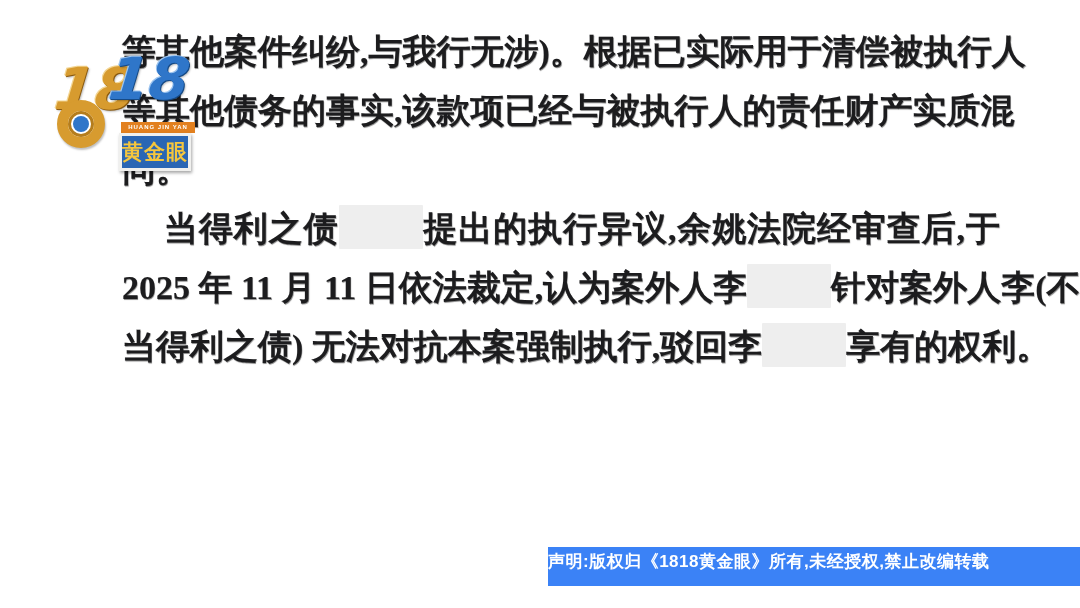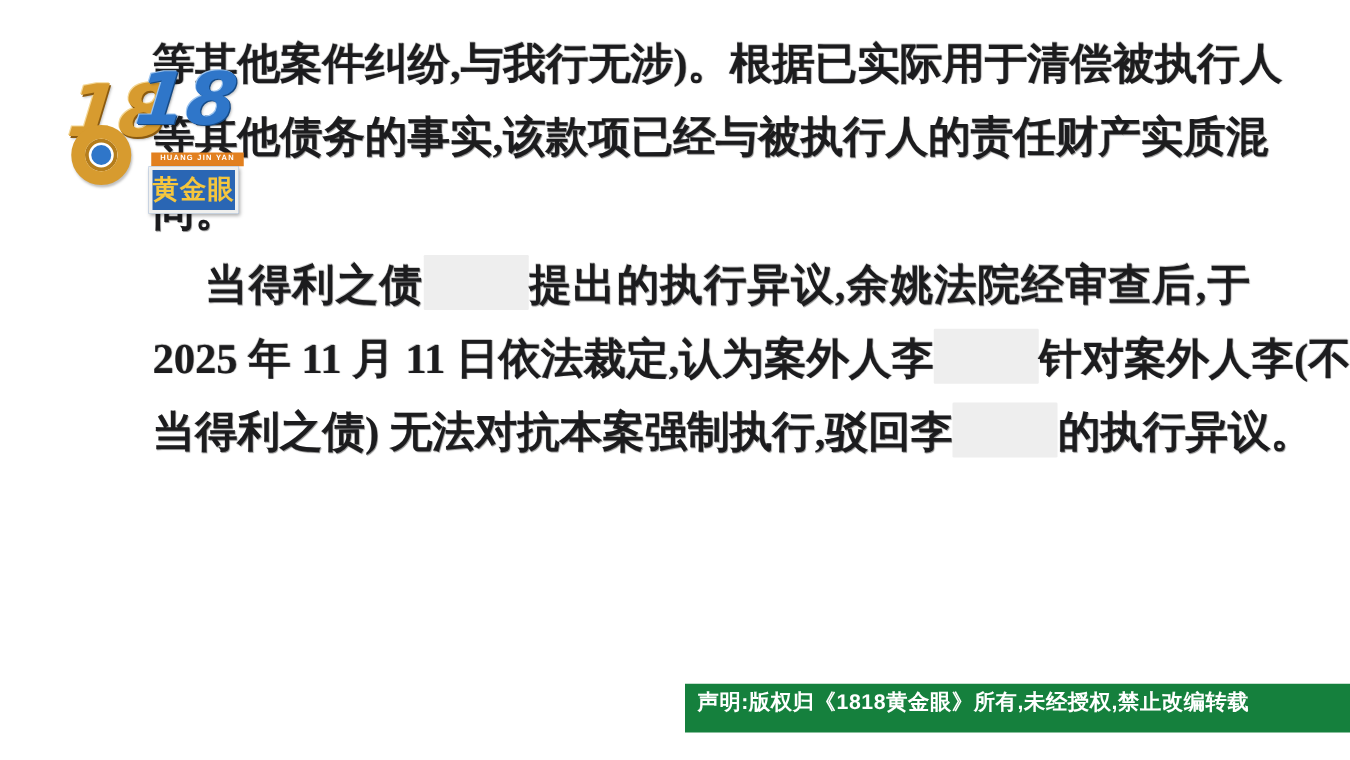--- a/index.html
+++ b/index.html
@@ -74,42 +74,41 @@
     background:#2a66b4;border:3px solid #f0f0ee;
     box-shadow:1px 2px 3px rgba(0,0,0,.35);
     color:#f5c63d;font-size:21px;font-weight:bold;
     line-height:32px;text-align:left;letter-spacing:1px;
     font-family:"Liberation Sans","DejaVu Sans",sans-serif;
   }
 
   
   .footer-bar{
     position:absolute;left:548px;right:0;top:547px;height:39px;
-    background:#15803d;
+    background:#3b82f6;
     color:#ffffff;
     font-size:17px;font-weight:bold;
     line-height:30px;
-    padding-left:10px;
     letter-spacing:0.5px;
     white-space:nowrap;
     box-sizing:border-box;
   }
 </style>
 </head>
 <body>
 
 <div class="frame">
 
   <div class="doc">
       <div class="doc-line"><span>等其他案件纠纷,与我行无涉)。根据已实际用于清偿被执行人</span></div>
       <div class="doc-line"><span>等其他债务的事实,该款项已经与被执行人的责任财产实质混</span></div>
       <div class="doc-line no-justify"><span>同。</span></div>
       <div class="doc-line indent"><span>当得利之债</span><span class="redaction"></span><span>提出的执行异议,余姚法院经审查后,于</span></div>
       <div class="doc-line"><span>2025 年 11 月 11 日依法裁定,认为案外人李</span><span class="redaction"></span><span>针对案外人李(不</span></div>
-      <div class="doc-line"><span>当得利之债) 无法对抗本案强制执行,驳回李</span><span class="redaction"></span><span>的执行异议。</span></div>
+      <div class="doc-line"><span>当得利之债) 无法对抗本案强制执行,驳回李</span><span class="redaction"></span><span>享有的权利。</span></div>
     </div>
 
   <div class="logo">
     <span class="digits gold18">18</span>
     <span class="digits blue18">18</span>
     <div class="ring">
       <div class="ring-dot"></div>
     </div>
     <div class="strip">HUANG JIN YAN</div>
     <div class="badge">黄金眼</div>

